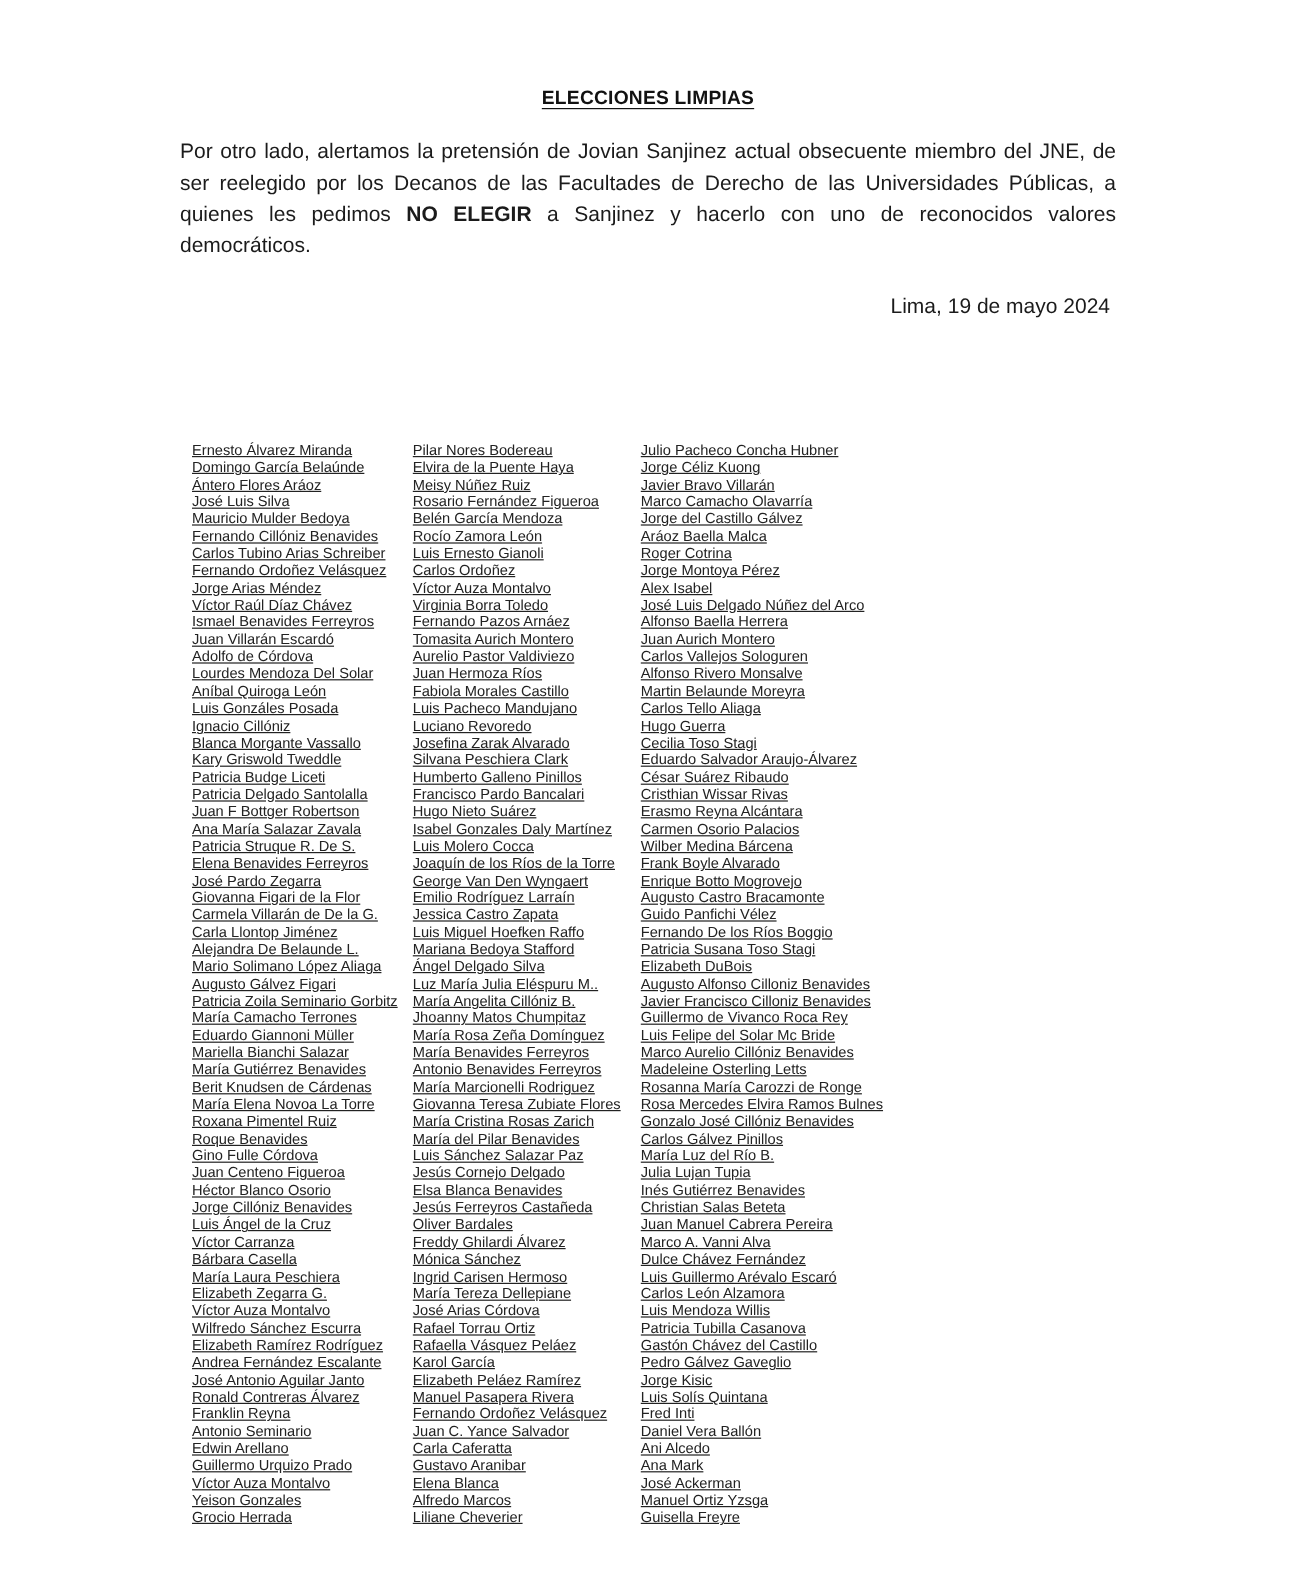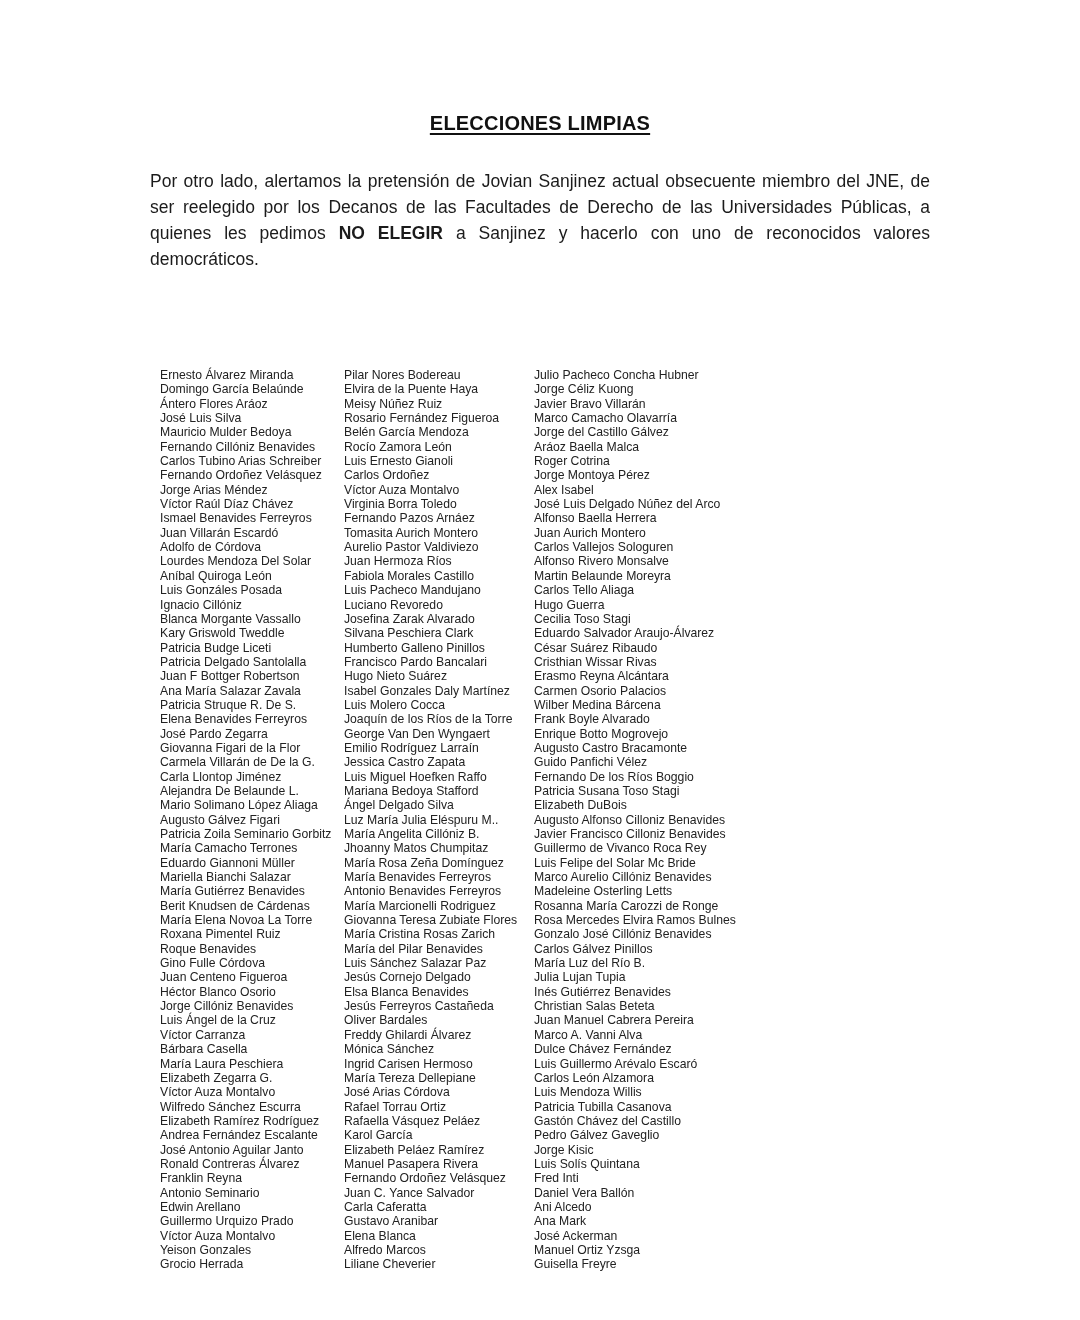--- a/index.html
+++ b/index.html
@@ -12,39 +12,39 @@
     width: 1080px;
     height: 1320px;
     margin: 0 auto;
     background: #ffffff;
     font-family: "Liberation Sans", "DejaVu Sans", sans-serif;
     color: #1b1b1b;
     overflow: hidden;
   }
   .doc-title {
     margin: 0;
-    padding-top: 112px;
+    padding-top: 74px;
     text-align: center;
-    font-size: 20px;
+    font-size: 16px;
     font-weight: bold;
     letter-spacing: 0.2px;
     text-decoration: underline;
     text-underline-offset: 3px;
     color: #111111;
   }
   .doc-paragraph {
     margin: 0 150px;
     font-size: 17.5px;
     line-height: 26px;
     text-align: justify;
     text-justify: inter-word;
     word-spacing: 1px;
   }
   .para-1 { margin-top: 27px; }
-  .para-2 { margin-top: 33px; }
+  .para-2 { margin-top: 21px; }
   .emphasis { font-weight: bold; }
   .date-line {
     margin: 28px 155px 0 150px;
     font-size: 17.5px;
     text-align: right;
   }
   .signatories {
     position: absolute;
     top: 368px;
     left: 0;
@@ -53,35 +53,37 @@
   .name-column {
     position: absolute;
     top: 0;
     margin: 0;
     padding: 0;
     list-style: none;
     font-size: 12.2px;
     line-height: 14.35px;
     white-space: nowrap;
     color: #222222;
+    text-decoration: underline;
   }
   .col-1 { left: 160px; width: 182px; }
   .col-2 { left: 344px; width: 188px; }
   .col-3 { left: 534px; width: 232px; }
 </style>
 </head>
 <body>
 
 <div class="page">
 
   <h1 class="doc-title">ELECCIONES LIMPIAS</h1>
 
 
   <p class="doc-paragraph para-2"><span>Por otro lado, alertamos la pretensión de Jovian Sanjinez actual obsecuente miembro del JNE, de ser reelegido por los Decanos de las Facultades de Derecho de las Universidades Públicas, a quienes les pedimos </span><span class="emphasis">NO ELEGIR</span><span> a Sanjinez y hacerlo con uno de reconocidos valores democráticos.</span></p>
 
+  <p class="date-line">Lima, 19 de mayo 2024</p>
 
   <div class="signatories">
 
     <ul class="name-column col-1">
 
         <li>Ernesto Álvarez Miranda</li>
 
         <li>Domingo García Belaúnde</li>
 
         <li>Ántero Flores Aráoz</li>

